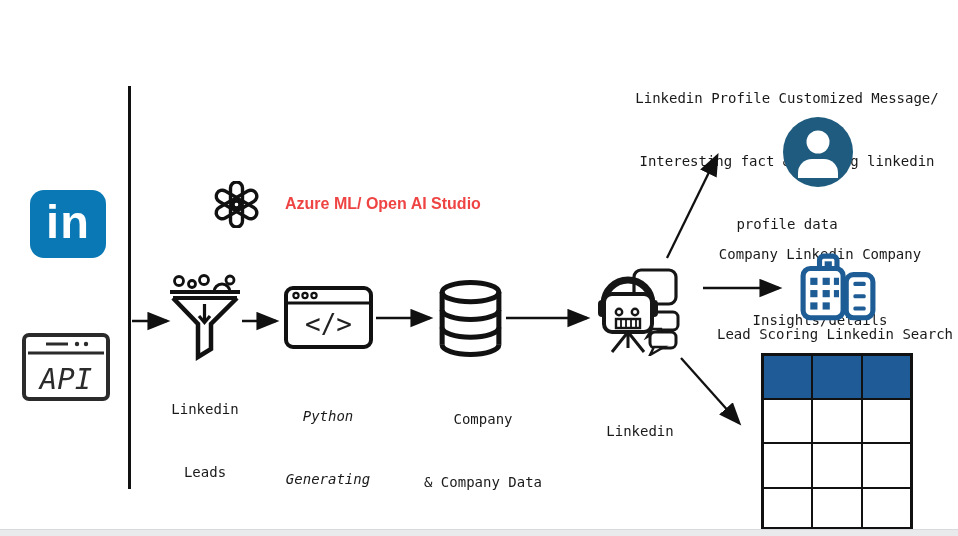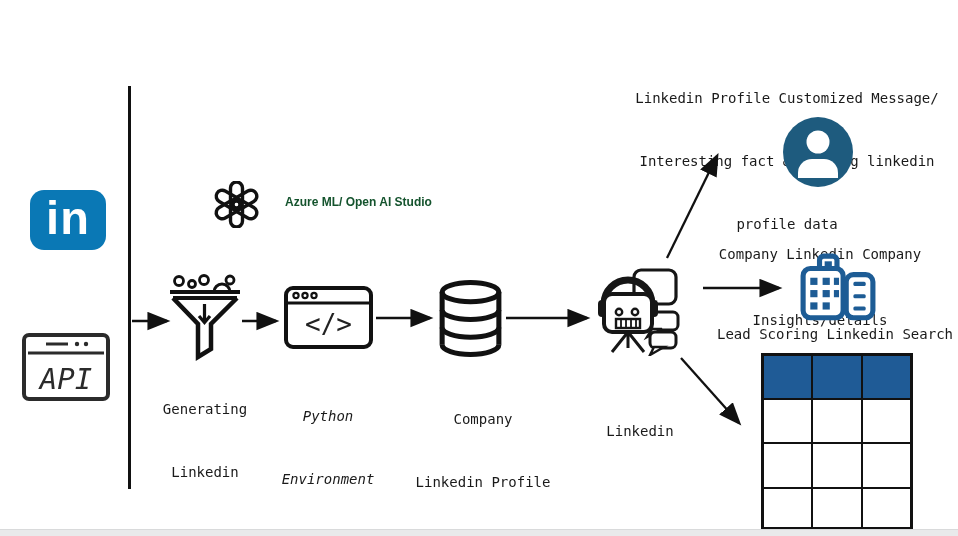--- a/index.html
+++ b/index.html
@@ -1,25 +1,25 @@
 <!DOCTYPE html>
 <html style="--linkedin_blue: #0A78B5; --person_blue: #1E5B7E; --building_blue: #1D5C95; --table_header_blue: #1F5B96; --ink: #161616; --bottom_bar: #E9EAEB;"><head>
 <meta charset="utf-8">
 <style>
   html,body{margin:0;padding:0;background:#fff;}
   #canvas{position:relative;width:958px;height:536px;background:#fff;overflow:hidden;
           font-family:"DejaVu Sans Mono","Liberation Mono",monospace;color:#1a1a1a;}
   .abs{position:absolute;}
   .mono{font-size:14px;line-height:21px;text-align:center;white-space:pre;}
   .divider{width:3px;background:#111;}
-  .linkedin-badge{width:76px;height:60px;border-radius:14px;background:var(--linkedin_blue,#0A78B5);
+  .linkedin-badge{width:76px;height:68px;border-radius:14px;background:var(--linkedin_blue,#0A78B5);
     display:flex;align-items:center;justify-content:center;}
   .linkedin-badge span{font-family:"Liberation Sans",sans-serif;font-weight:bold;
     font-size:47px;color:#fff;letter-spacing:1px;margin-top:-6px;}
-  .azure-label{font-family:"Liberation Sans",sans-serif;font-weight:bold;font-size:12px;color:#14532d;}
+  .azure-label{font-family:"Liberation Sans",sans-serif;font-weight:bold;font-size:16px;color:#ef4444;}
   svg{display:block;}
   .datatable{background:#111;padding:3px;display:grid;grid-template-columns:repeat(3,1fr);
     grid-template-rows:42px 42px 43px 38px;gap:2px;width:146px;}
   .datatable .cell{background:#fff;}
   .datatable .cell.hd{background:var(--table_header_blue,#1F5B96);}
   .bottom-bar{left:0;top:529px;width:958px;height:7px;background:var(--bottom_bar,#E9EAEB);
     border-top:1px solid #d9dadb;}
 </style>
 </head>
 <body>
@@ -68,55 +68,53 @@
         <path d="M46,22 a8,8 0 0 1 16,0" stroke-width="3"></path>
         <path d="M2,22 H72" stroke-width="4"></path>
         <path d="M5,28 H69" stroke-width="4"></path>
         <path d="M5,28 L30,54 L30,87 L43,79 L43,54 L69,28" stroke-width="4.5"></path>
         <path d="M36.5,34 V51" stroke-width="3.2"></path>
         <path d="M31,46 L36.5,52.5 L42,46" stroke-width="3.2"></path>
       </g>
     </svg>
   </div>
   <div class="abs mono" style="left:140px;top:357px;width:130px;">
-    <div>Generating</div>
     <div>Linkedin</div>
     <div>Leads</div>
   </div>
 
   <div class="abs" style="left:284px;top:286px;">
     <svg width="89" height="63" viewBox="0 0 89 63">
       <rect x="2" y="2" width="85" height="59" rx="7" fill="none" stroke="#111" stroke-width="4"></rect>
       <path d="M2,17 H87" stroke="#111" stroke-width="3"></path>
       <circle cx="12" cy="9.5" r="2.6" fill="#fff" stroke="#111" stroke-width="2.2"></circle>
       <circle cx="21" cy="9.5" r="2.6" fill="#fff" stroke="#111" stroke-width="2.2"></circle>
       <circle cx="30" cy="9.5" r="2.6" fill="#fff" stroke="#111" stroke-width="2.2"></circle>
       <text x="44.5" y="47" text-anchor="middle" font-family="DejaVu Sans Mono, monospace" font-size="26" fill="#222">&lt;/&gt;</text>
     </svg>
   </div>
   <div class="abs mono" style="left:263px;top:364px;width:130px;font-style:italic;">
     <div>Python</div>
-    <div>Environment</div>
+    <div>Generating</div>
   </div>
 
   <div class="abs" style="left:438px;top:280px;">
     <svg width="65" height="78" viewBox="0 0 64 77">
       <g stroke="#111" stroke-width="5" fill="none">
         <ellipse cx="32" cy="12" rx="28" ry="9.5"></ellipse>
         <path d="M4,12 V64"></path>
         <path d="M60,12 V64"></path>
         <path d="M4,64 a28,9.5 0 0 0 56,0"></path>
         <path d="M4,29.5 a28,9.5 0 0 0 56,0"></path>
         <path d="M4,47 a28,9.5 0 0 0 56,0"></path>
       </g>
     </svg>
   </div>
   <div class="abs mono" style="left:408px;top:367px;width:150px;">
     <div>Company</div>
-    <div>Linkedin Profile</div>
     <div>&amp; Company Data</div>
   </div>
 
   <div class="abs" style="left:592px;top:268px;">
     <svg width="90" height="88" viewBox="0 0 90 88">
       <g stroke="#161616" fill="#fff">
         <rect x="42" y="2" width="42" height="34" rx="7" stroke-width="3.2"></rect>
         <path d="M48,34 L43,45 L61,34 Z" stroke-width="2.6"></path>
         <rect x="56" y="44" width="30" height="18" rx="5" stroke-width="3"></rect>
         <path d="M60,61 L55,69 L70,61 Z" stroke-width="2.4"></path>

